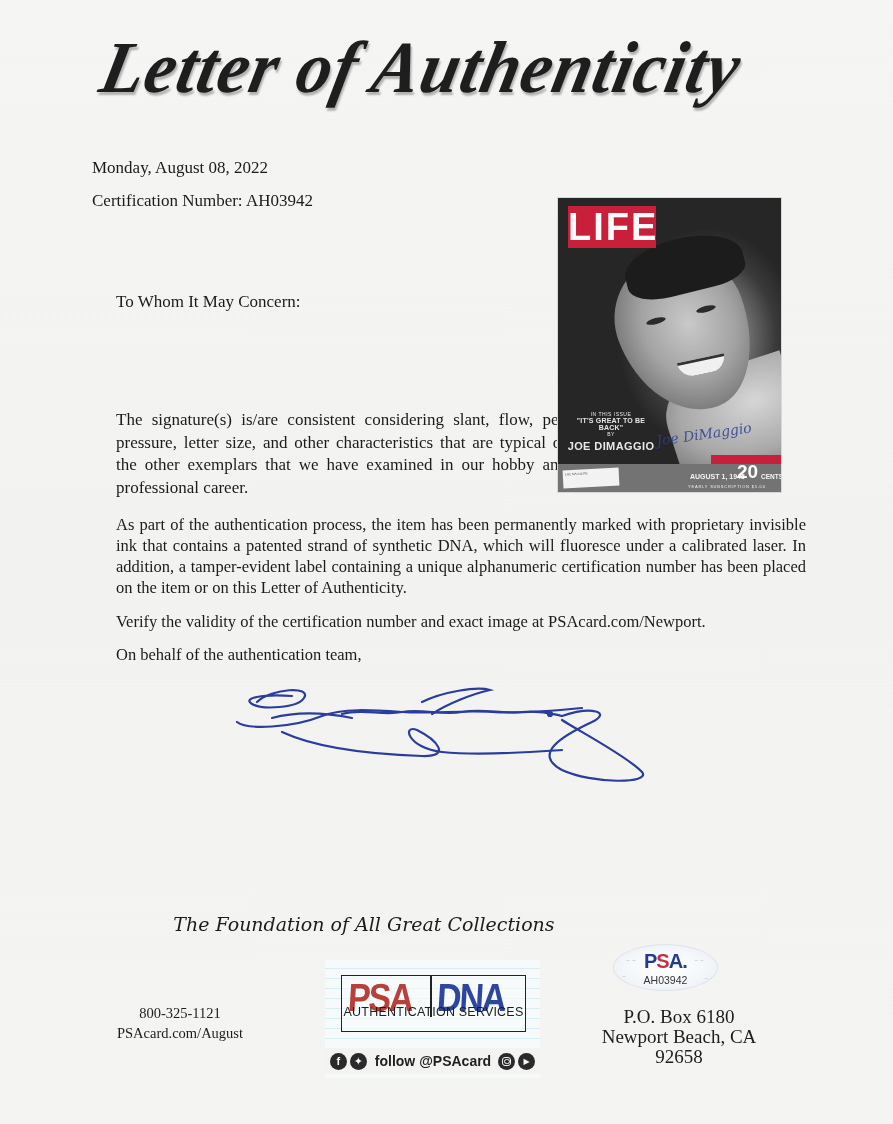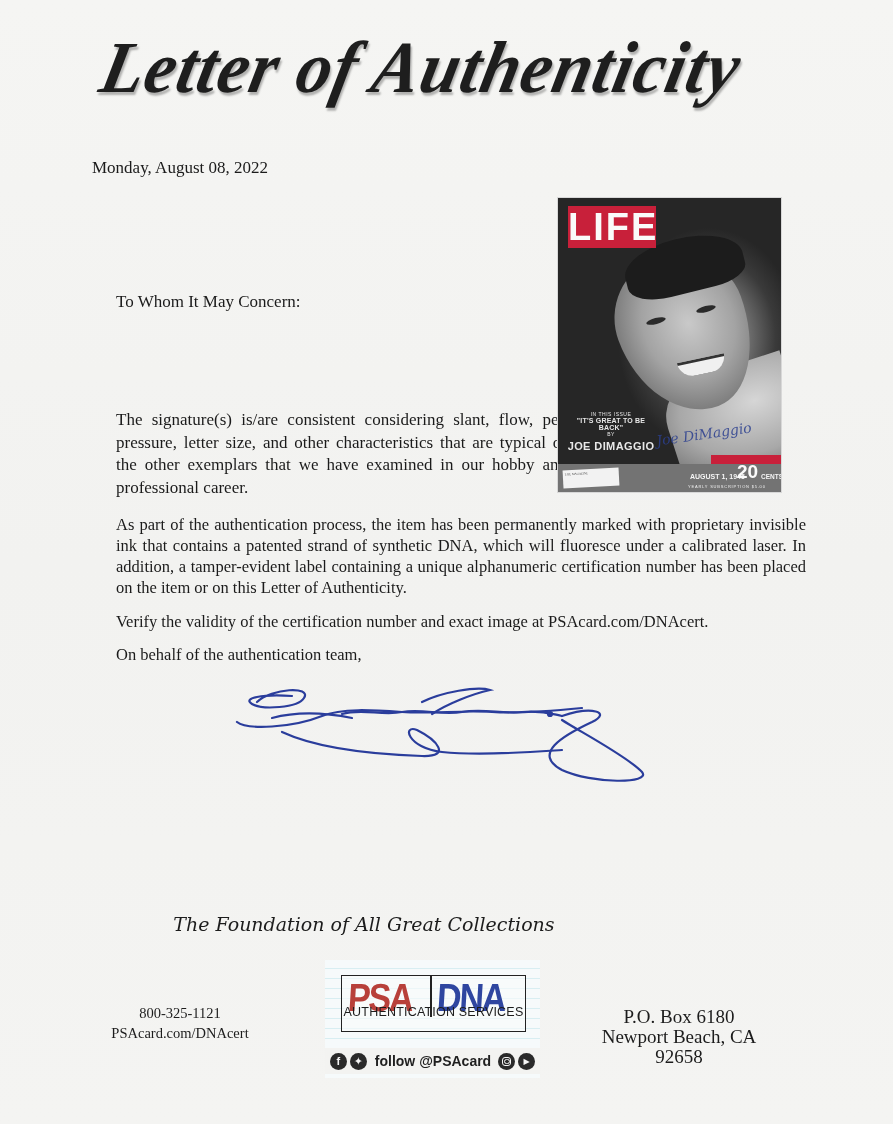--- a/index.html
+++ b/index.html
@@ -221,25 +221,26 @@
     }
   </style>
 </head>
 <body>
 
 <div class="page">
 
   <div class="title">Letter of Authenticity</div>
 
   <div class="meta-line meta-date">Monday, August 08, 2022</div>
+  <div class="meta-line meta-cert">Certification Number: AH03942</div>
 
   <div class="para salutation">To Whom It May Concern:</div>
   <div class="para p2">The signature(s) is/are consistent considering slant, flow, pen pressure, letter size, and other characteristics that are typical of the other exemplars that we have examined in our hobby and professional career.</div>
   <div class="para p3">As part of the authentication process, the item has been permanently marked with proprietary invisible ink that contains a patented strand of synthetic DNA, which will fluoresce under a calibrated laser. In addition, a tamper-evident label containing a unique alphanumeric certification number has been placed on the item or on this Letter of Authenticity.</div>
-  <div class="para p4">Verify the validity of the certification number and exact image at PSAcard.com/DNAcert.</div>
+  <div class="para p4">Verify the validity of the certification number and exact image at PSAcard.com/Newport.</div>
   <div class="para p5">On behalf of the authentication team,</div>
 
   <div class="magazine">
     <div class="mag-photo"></div>
     <div class="mag-shirt"></div>
     <div class="mag-face"></div>
     <div class="mag-hair"></div>
     <div class="mag-eye l"></div>
     <div class="mag-eye r"></div>
     <div class="mag-smile"></div>
@@ -269,38 +270,46 @@
     <path d="M50 52 C 80 66, 130 74, 190 76 C 220 77, 205 60, 185 50 C 170 44, 175 68, 210 72 C 250 76, 300 72, 330 70"></path>
     <path d="M190 22 C 210 12, 245 6, 258 10 C 240 14, 215 24, 200 34"></path>
     <path d="M330 36 C 360 26, 380 32, 360 42 C 330 56, 300 74, 330 90 C 360 104, 420 104, 410 92 C 395 76, 345 50, 330 40"></path>
     <circle cx="318" cy="34" r="2" fill="#2a3d9c"></circle>
   </svg>
 
   <div class="tagline">The Foundation of All Great Collections</div>
 
   <div class="contact-left">
     <div>800-325-1121</div>
-    <div>PSAcard.com/DNAcert</div>
+    <div>PSAcard.com/August</div>
   </div>
 
   <div class="psadna">
     <div class="psadna-box">
       <div class="psadna-psa">PSA</div>
       <div class="psadna-divider"></div>
       <div class="psadna-dna">DNA</div>
       <div class="psadna-sub">AUTHENTICATION SERVICES</div>
     </div>
     <div class="social">
       <span class="soc-icon">f</span>
       <span class="soc-icon">✦</span>
       <span class="soc-follow">follow @PSAcard</span>
       <span class="soc-icon"><span class="ig-glyph"></span></span>
       <span class="soc-icon" style="font-size:8px;">▶</span>
     </div>
   </div>
 
+  <div class="hologram">
+    <span class="holo-dots" style="left:12px;top:12px;">~ ~</span>
+    <span class="holo-dots" style="left:80px;top:12px;">~ ~</span>
+    <span class="holo-dots" style="left:8px;top:28px;">~</span>
+    <span class="holo-dots" style="left:90px;top:30px;">~</span>
+    <div class="holo-psa">P<span class="s">S</span>A.</div>
+    <div class="holo-cert">AH03942</div>
+  </div>
 
   <div class="contact-right">
     <div>P.O. Box 6180</div>
     <div>Newport Beach, CA 92658</div>
   </div>
 
 </div>
 
 </body></html>

